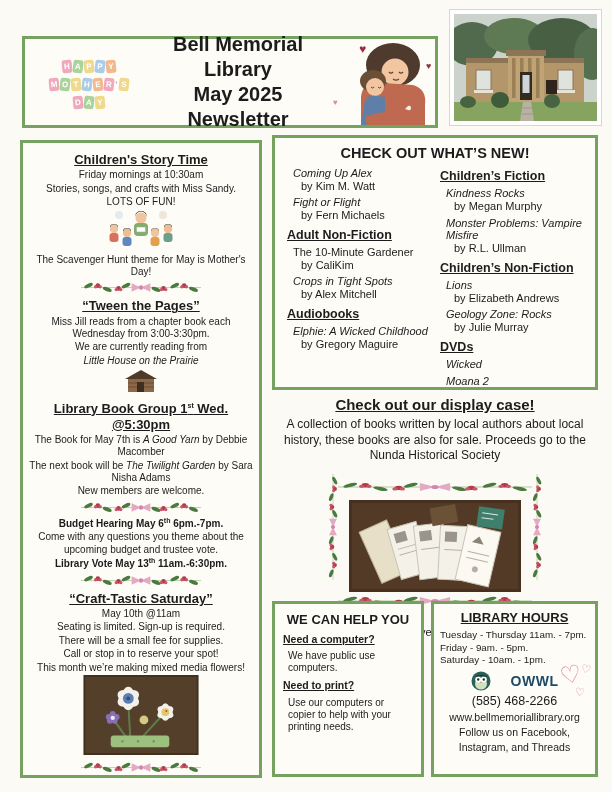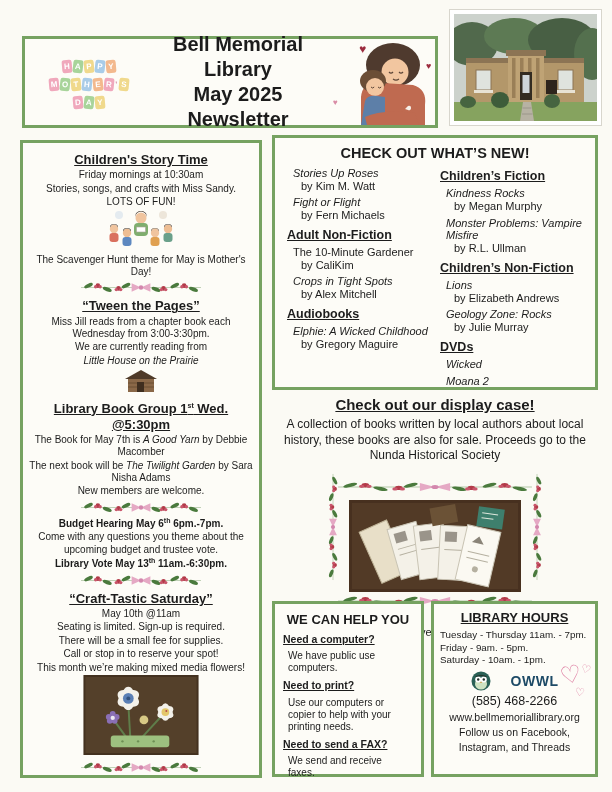--- a/index.html
+++ b/index.html
@@ -307,21 +307,21 @@
       </svg>
 
   </div>
 
   <div class="gbox whatsnew-box">
     <div class="wn-title">CHECK OUT WHAT’S NEW!</div>
     <div class="wn-grid">
       <div>
         <div class="wn-sec">
           <div class="wn-item">
-              <span class="t">Stories Up Roses</span>
+              <span class="t">Coming Up Alex</span>
               <span class="b">by Kim M. Watt</span>
             </div>
           <div class="wn-item">
               <span class="t">Fight or Flight</span>
               <span class="b">by Fern Michaels</span>
             </div>
         </div>
         <div class="wn-sec">
           <h4>Adult Non-Fiction</h4>
           <div class="wn-item">
@@ -438,24 +438,20 @@
   <div class="gbox help-box">
     <h4>WE CAN HELP YOU</h4>
     <div>
       <p class="help-q">Need a computer?</p>
       <p class="help-a">We have public use computers.</p>
     </div>
     <div>
       <p class="help-q">Need to print?</p>
       <p class="help-a">Use our computers or copier to help with your printing needs.</p>
     </div>
-    <div>
-      <p class="help-q">Need to send a FAX?</p>
-      <p class="help-a">We send and receive faxes.</p>
-    </div>
   </div>
 
   <div class="gbox hours-box">
     <h4>LIBRARY HOURS</h4>
     <p class="hours-line">Tuesday - Thursday 11am. - 7pm.</p>
     <p class="hours-line">Friday - 9am. - 5pm.</p>
     <p class="hours-line">Saturday - 10am. - 1pm.</p>
     <div class="owwl-row">
       <svg width="20" height="20" viewBox="0 0 20 20">
         <circle cx="10" cy="10" r="9.5" fill="#2a6156"></circle>

